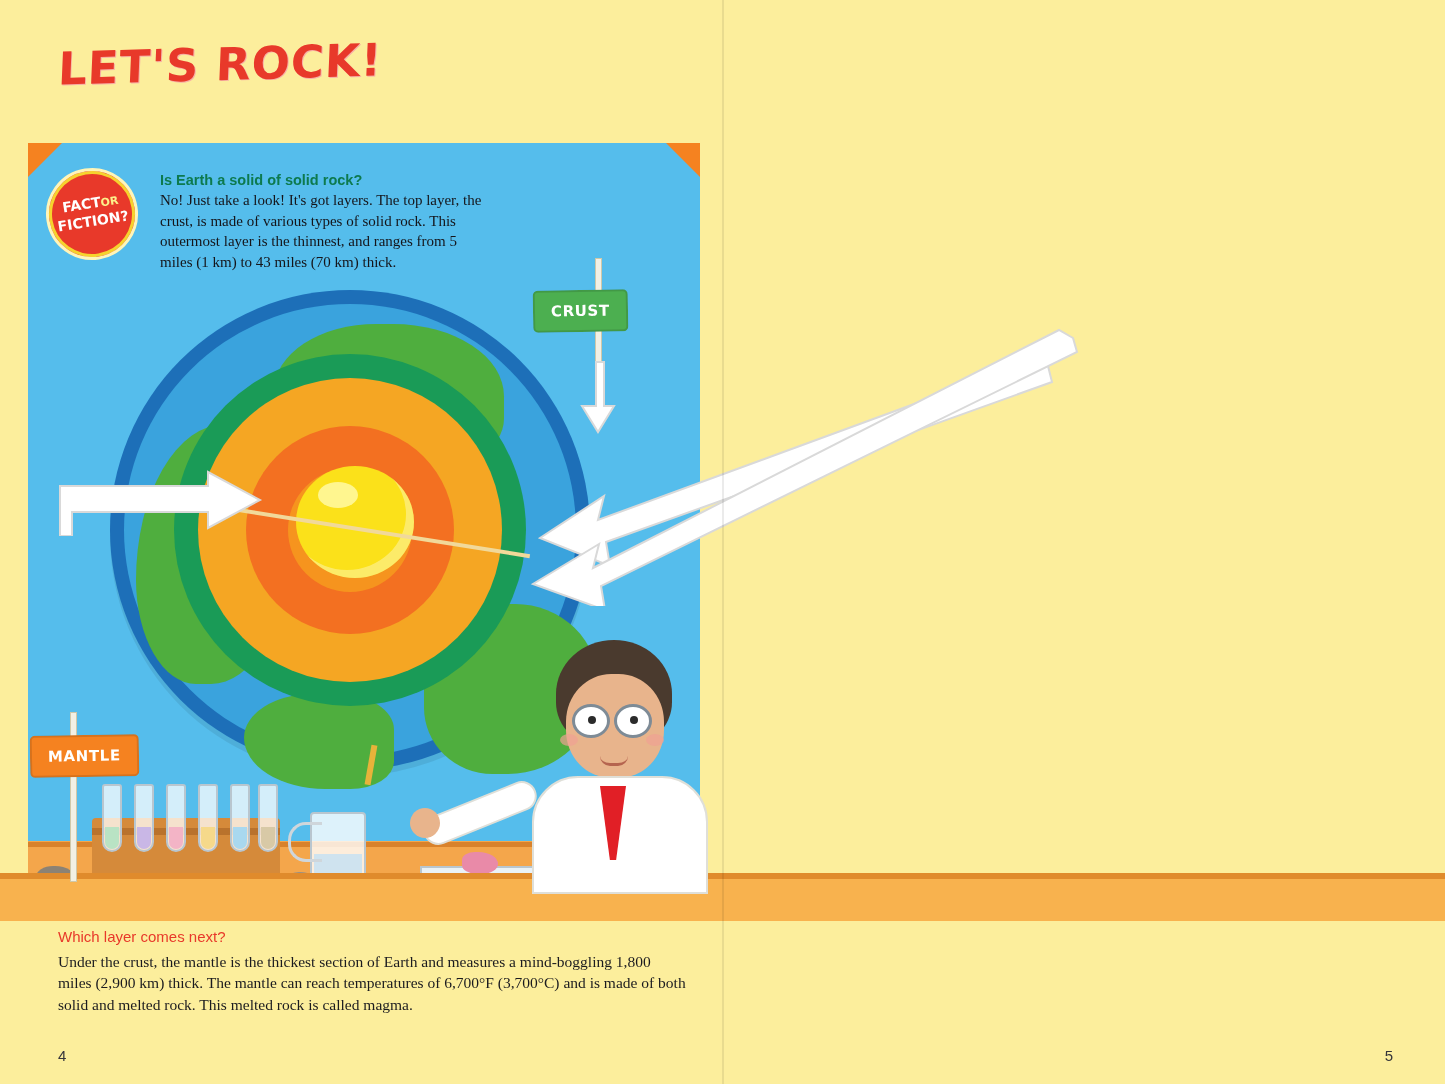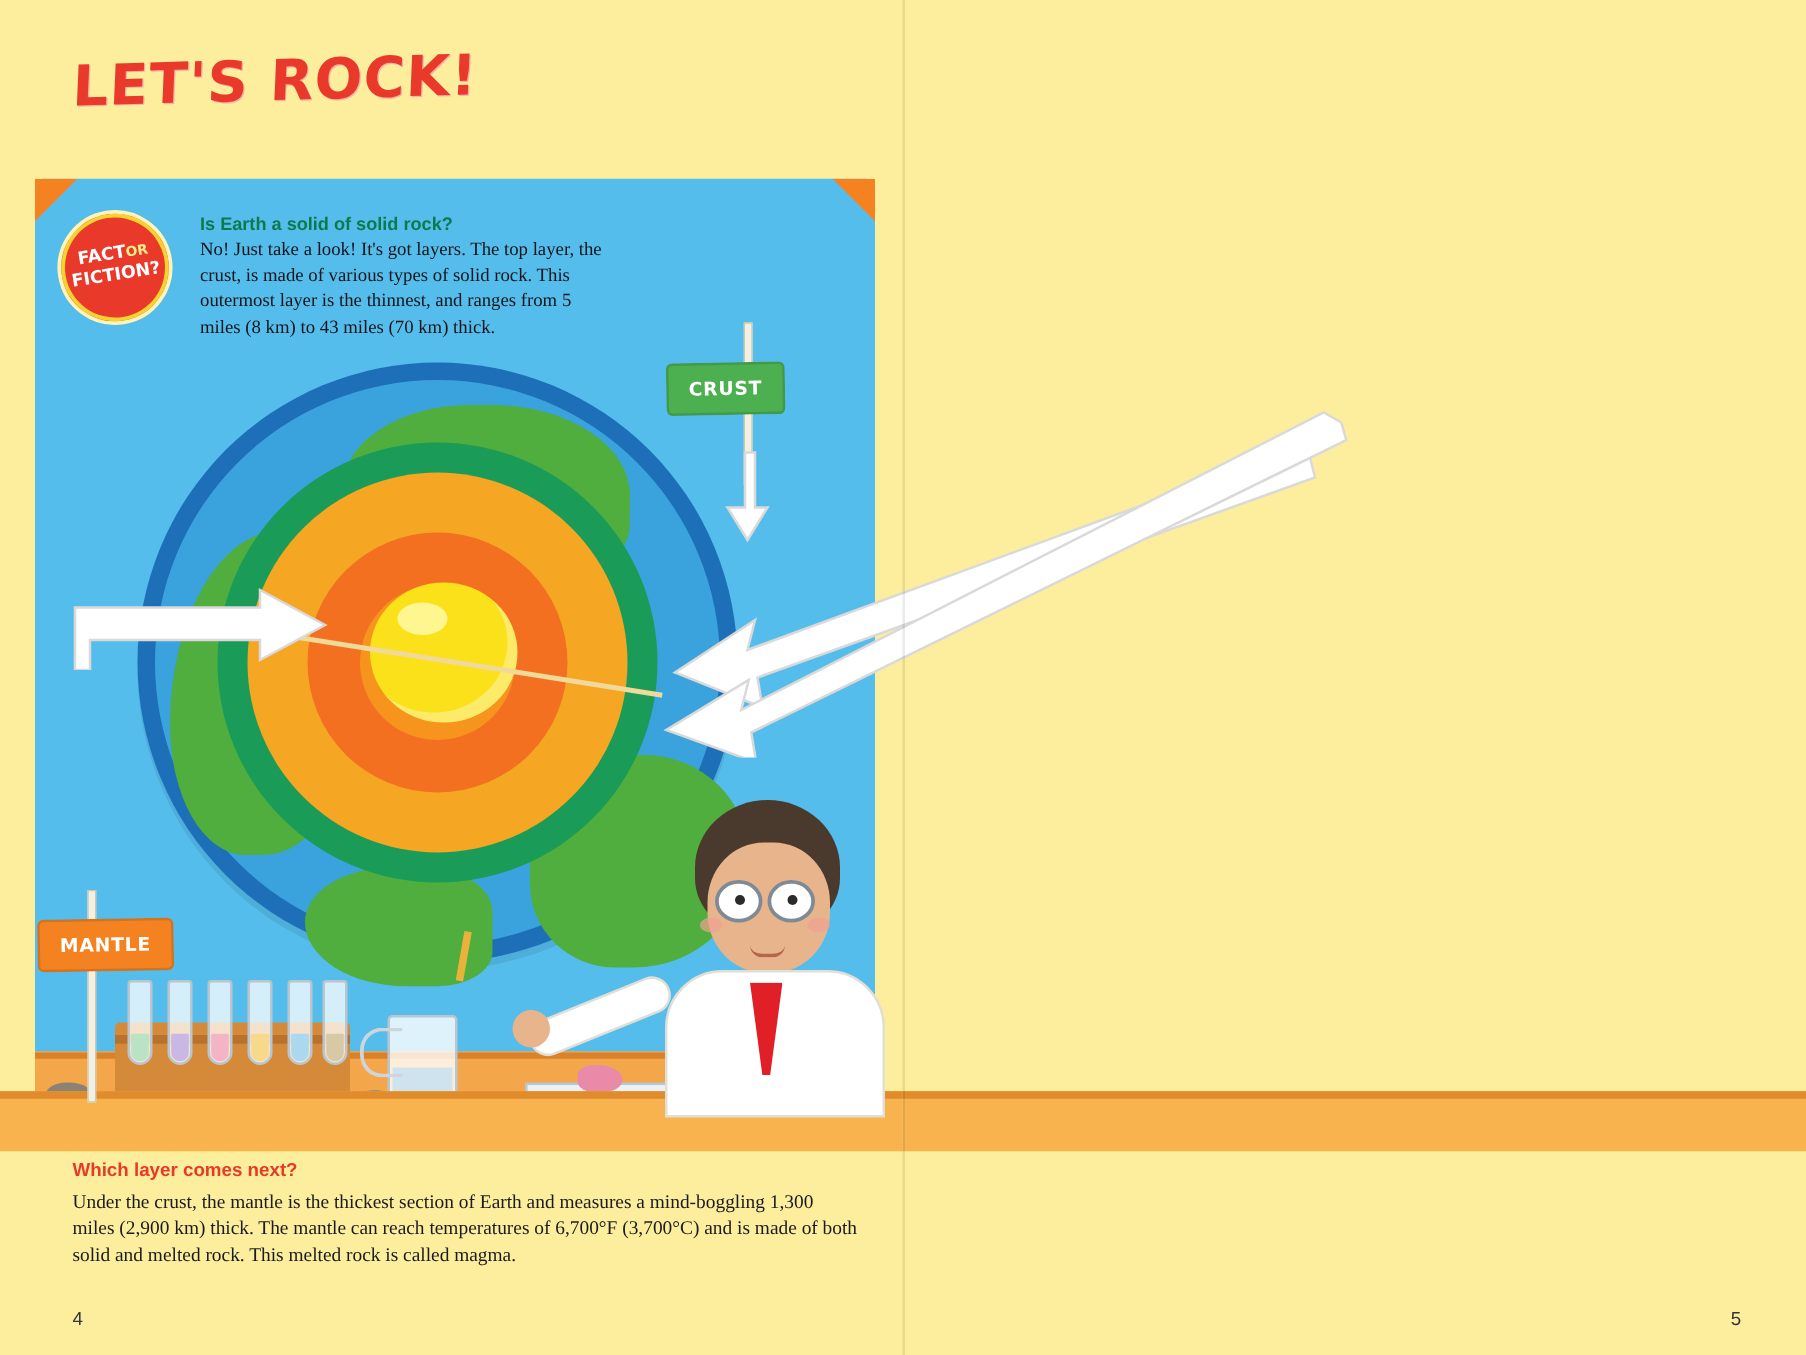--- a/index.html
+++ b/index.html
@@ -169,21 +169,21 @@
     position: absolute; left: 420px; top: 866px; width: 130px; height: 22px;
     background: #eaf2f7; border: 2px solid #b9c6cf; border-radius: 0 0 12px 12px;
   }
   .rocklump { position: absolute; background: #8c8274; border-radius: 45% 55% 40% 60%; }
 
   
   .kid { position: absolute; z-index: 35; }
   .coat { position: absolute; background: #fff; border: 2px solid #dfdfd8; }
   .qhead {
     font-family: "Liberation Sans", sans-serif;
-    font-weight: bold; font-size: 15px; color: #e8392a;
+    font-weight: normal; font-size: 15px; color: #e8392a;
     margin: 0 0 3px 0;
   }
 
   
   .leftcap {
     position: absolute; left: 58px; top: 926px; width: 630px;
     font-size: 15.5px; line-height: 21.5px; color: #1b1b1f;
   }
   .folio {
     position: absolute; bottom: 20px;
@@ -209,21 +209,21 @@
       <div class="groundline"></div>
     </div>
 
     <div class="badge">
       <span>FACT</span><span class="or">OR</span><br>
       <span>FICTION?</span>
     </div>
 
     <div style="position:absolute;left:160px;top:172px;width:330px;z-index:26;">
       <div style="font-family:'Liberation Sans',sans-serif;font-weight:bold;font-size:14.5px;color:#0d7a4e;margin-bottom:2px;">Is Earth a solid of solid rock?</div>
-      <div style="font-family:'Liberation Serif',serif;font-size:15px;line-height:20.5px;color:#15151a;">No! Just take a look! It's got layers. The top layer, the crust, is made of various types of solid rock. This outermost layer is the thinnest, and ranges from 5 miles (8 km) to 43 miles (70 km) thick.</div>
+      <div style="font-family:'Liberation Serif',serif;font-size:15px;line-height:20.5px;color:#15151a;">No! Just take a look! It's got layers. The top layer, the crust, is made of various types of solid rock. This outermost layer is the thinnest, and ranges from 5 miles (1 km) to 43 miles (70 km) thick.</div>
     </div>
 
     <div class="earth">
       <div class="ring e1"></div>
       <div class="ring e2">
         <div class="continent c1"></div>
         <div class="continent c2"></div>
         <div class="continent c3"></div>
         <div class="continent c4"></div>
       </div>
@@ -295,21 +295,21 @@
       <div style="position:absolute;left:46px;top:94px;width:18px;height:12px;border-radius:50%;background:#f0a193;opacity:.7;"></div>
       <div style="position:absolute;left:132px;top:94px;width:18px;height:12px;border-radius:50%;background:#f0a193;opacity:.7;"></div>
       <div class="coat" style="left:18px;top:136px;width:176px;height:118px;border-radius:46px 46px 0 0;"></div>
       <div style="position:absolute;left:86px;top:146px;width:26px;height:74px;background:#e11f26;clip-path:polygon(0 0,100% 0,62% 100%,38% 100%);"></div>
       <div style="position:absolute;left:-94px;top:158px;width:120px;height:30px;background:#fff;border:2px solid #dfdfd8;border-radius:16px;transform:rotate(-22deg);"></div>
       <div style="position:absolute;left:-104px;top:168px;width:30px;height:30px;border-radius:50%;background:#e8b48c;transform:rotate(-22deg);"></div>
     </div>
 
     <div class="leftcap">
       <div class="qhead">Which layer comes next?</div>
-      <div>Under the crust, the mantle is the thickest section of Earth and measures a mind-boggling 1,300 miles (2,900 km) thick. The mantle can reach temperatures of 6,700°F (3,700°C) and is made of both solid and melted rock. This melted rock is called magma.</div>
+      <div>Under the crust, the mantle is the thickest section of Earth and measures a mind-boggling 1,800 miles (2,900 km) thick. The mantle can reach temperatures of 6,700°F (3,700°C) and is made of both solid and melted rock. This melted rock is called magma.</div>
     </div>
 
     <div class="folio l">4</div>
   </div>
 
   <div class="page right">
 
     <svg class="arrow" style="left:-305px;top:330px;" width="640" height="240" viewBox="0 0 640 240">
       <path d="M630 36 L616 30 L180 190 L186 166 L122 208 L192 236 L188 212 L634 52 Z" fill="#ffffff" stroke="#d9d9d9" stroke-width="2"></path>
     </svg>

